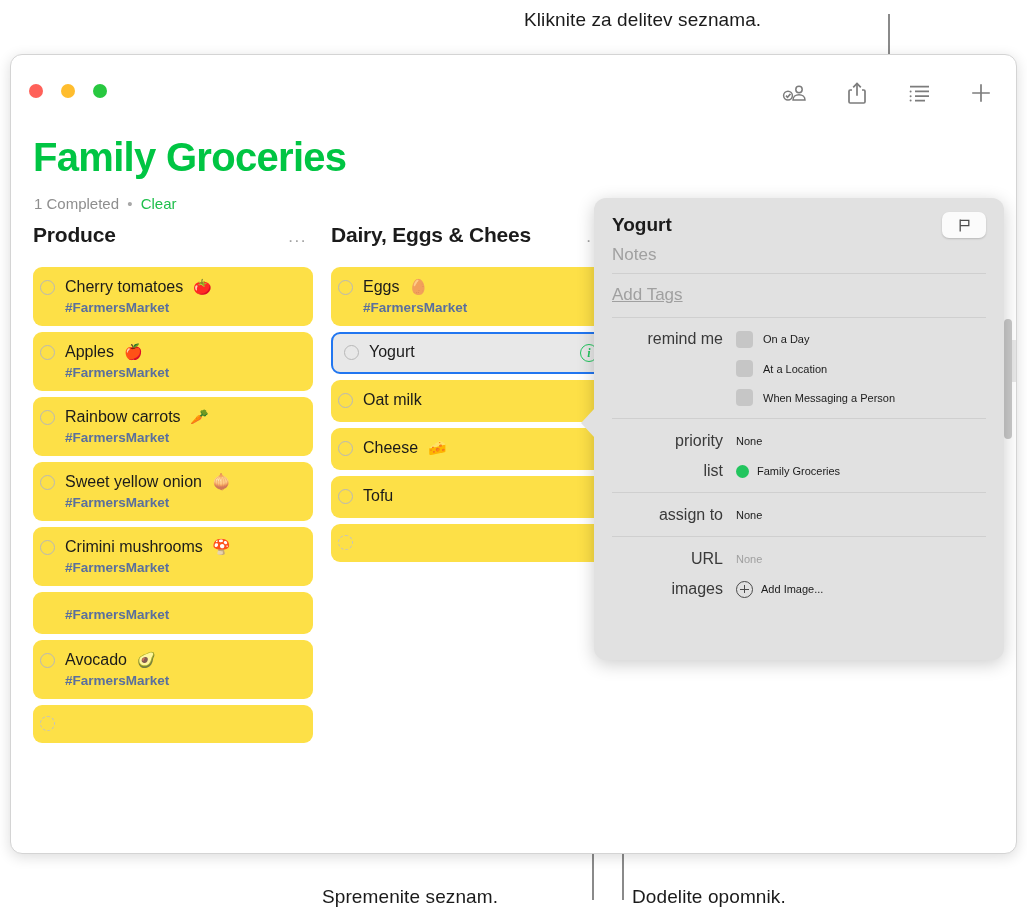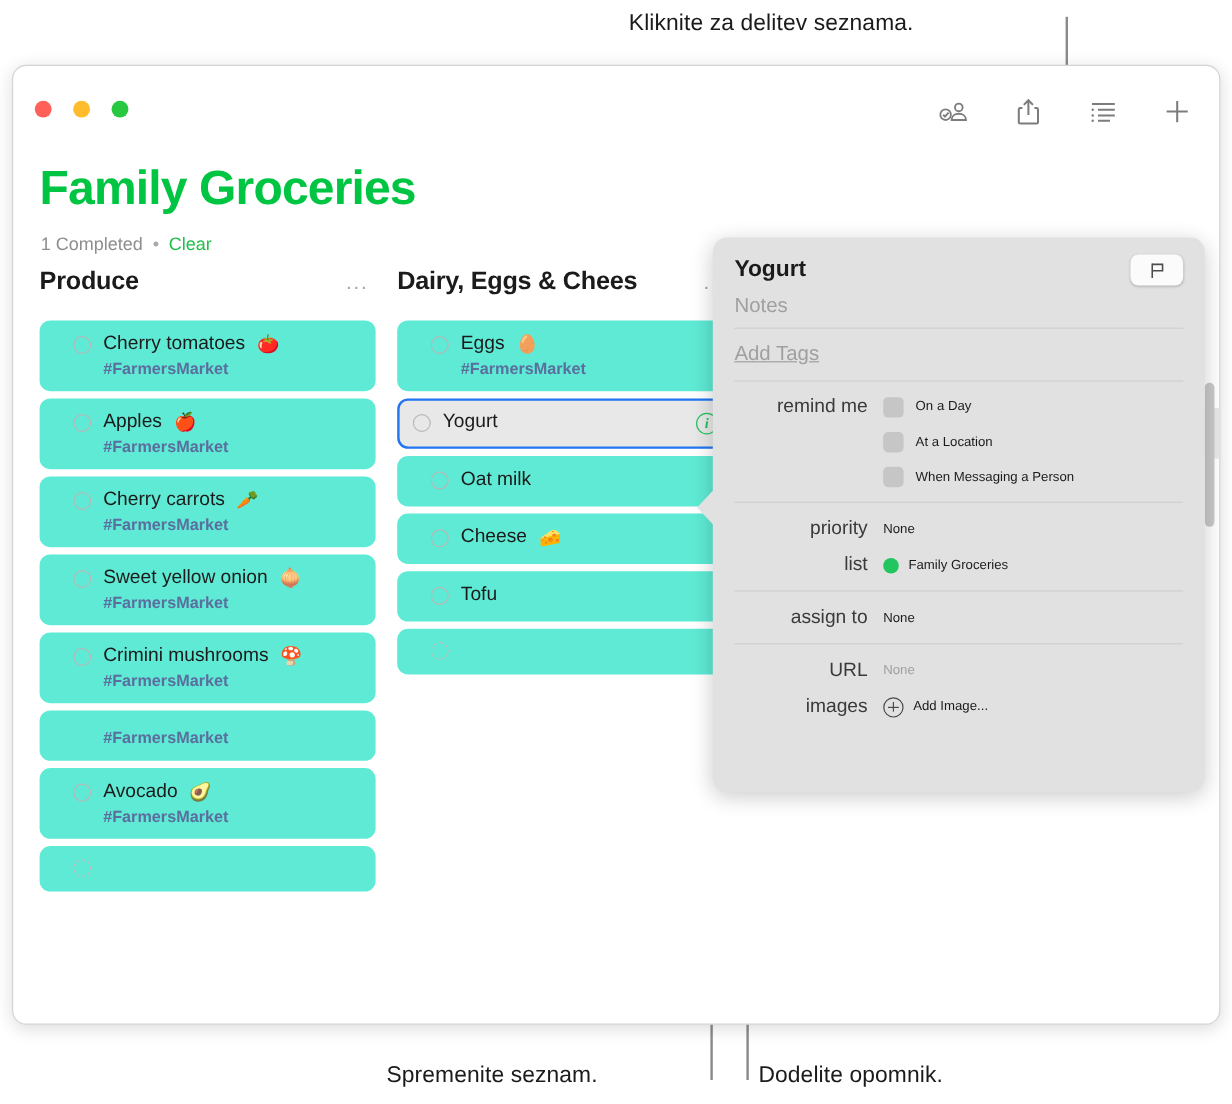--- a/index.html
+++ b/index.html
@@ -83,24 +83,24 @@
   .col-title {
     font-size: 21px; font-weight: bold; color: #1b1b1b;
     white-space: nowrap; overflow: hidden; text-overflow: clip;
     letter-spacing:-.2px;
   }
   .col-more { font-size: 17px; color: #a2a2a2; letter-spacing: 1.5px; line-height: 10px; flex:0 0 auto; padding-left:6px;}
 
   .cards { margin-top: 8px; }
   .card {
     position: relative;
-    background: #5eead4;
+    background: #fde047;
     border-radius: 9px;
     margin-bottom: 6px;
-    padding: 11px 12px 11px 28px;
+    padding: 11px 12px 11px 7px;
     min-height: 42px;
   }
   .card.with-tag { padding-bottom: 11px; }
   .card-row { display: flex; align-items: center; gap: 10px; }
   .circle {
     width: 15px; height: 15px; border-radius: 50%;
     border: 1.4px solid #b8b8b8; flex: 0 0 auto;
     background: transparent;
   }
   .circle.dashed { border-style: dashed; border-color: #c2c2c2; }
@@ -295,21 +295,21 @@
               <span class="circle"></span>
               <span class="card-text">Apples</span>
               <span class="emoji">🍎</span>
             </div>
             <div class="tag">#FarmersMarket</div>
           </div>
 
           <div class="card with-tag">
             <div class="card-row">
               <span class="circle"></span>
-              <span class="card-text">Cherry carrots</span>
+              <span class="card-text">Rainbow carrots</span>
               <span class="emoji">🥕</span>
             </div>
             <div class="tag">#FarmersMarket</div>
           </div>
 
           <div class="card with-tag">
             <div class="card-row">
               <span class="circle"></span>
               <span class="card-text">Sweet yellow onion</span>
               <span class="emoji">🧅</span>

